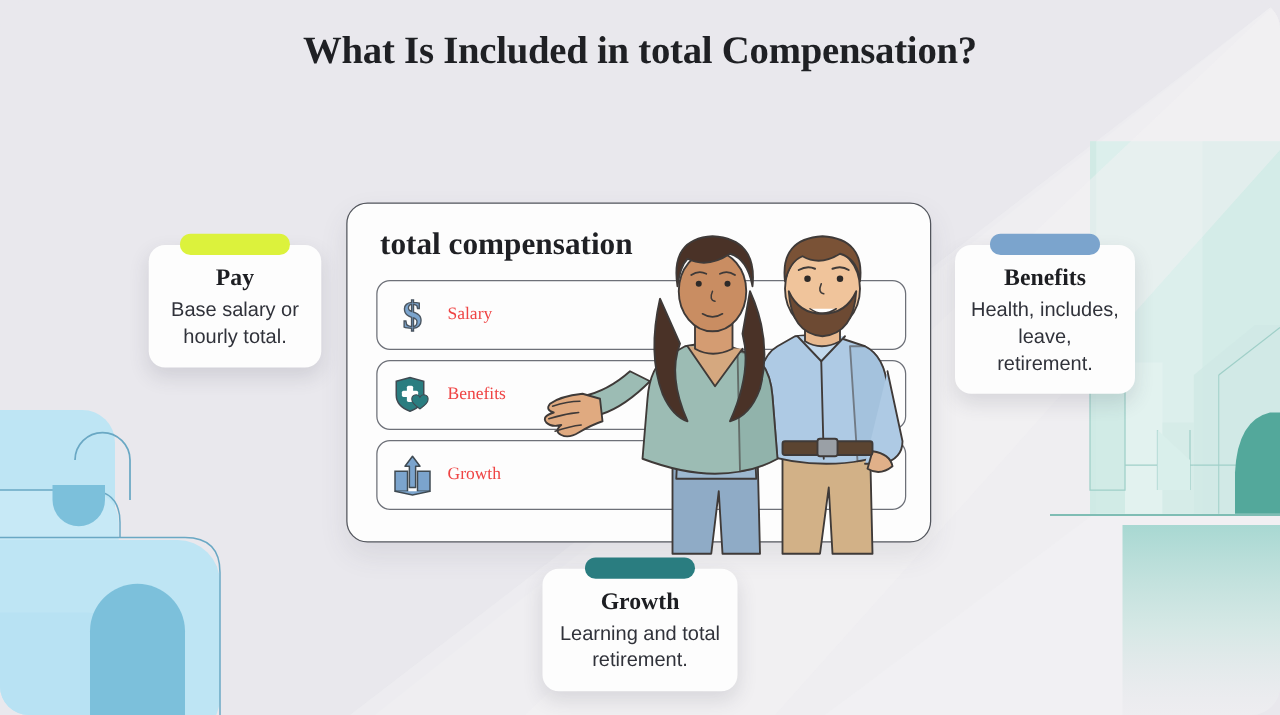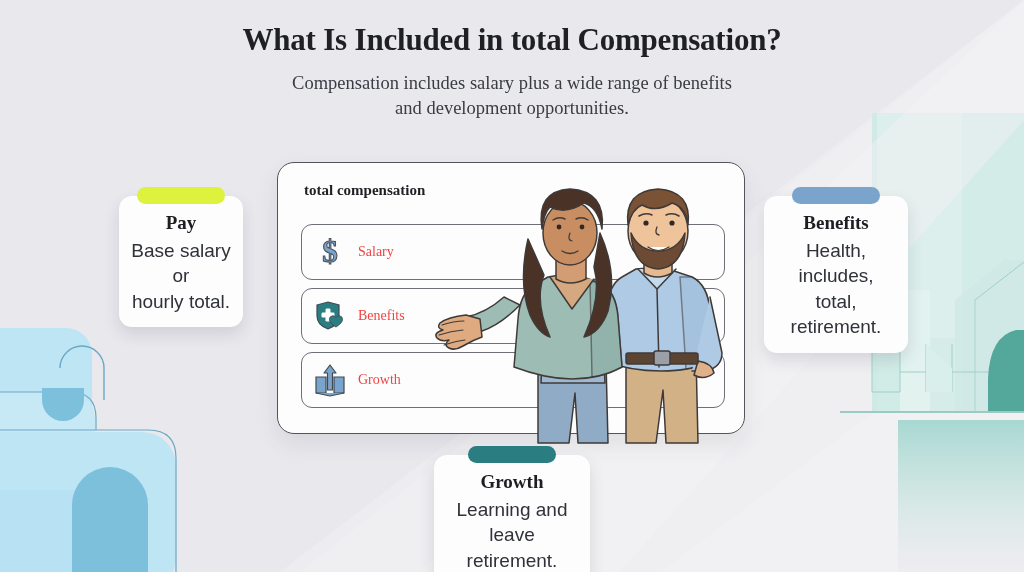--- a/index.html
+++ b/index.html
@@ -2,21 +2,21 @@
 <html><head>
 <meta charset="utf-8">
 <style>
   * { margin:0; padding:0; box-sizing:border-box; }
   html,body { width:1024px; height:572px; overflow:hidden; }
   body {
     background:#e9e8ed;
     font-family:"Liberation Sans", sans-serif;
     position:relative;
   }
-  .stage { position:absolute; inset:0; overflow:hidden; }
+  .stage { position:absolute; inset:0; overflow:hidden;border-radius:23px; }
 
   
   .bg-layer { position:absolute; inset:0; pointer-events:none; }
   .bg-svg { position:absolute; inset:0; width:1024px; height:572px; display:block; }
 
   
   .header { position:absolute; top:22px; left:0; width:1024px; text-align:center; z-index:20; }
   .title {
     font-family:"Liberation Serif", serif;
     font-weight:bold;
@@ -41,21 +41,21 @@
     background:#fdfdfd;
     border:1.4px solid #52555c;
     border-radius:17px;
     box-shadow:0 10px 22px rgba(70,70,90,0.10);
     z-index:10;
   }
   .panel-title {
     position:absolute; left:26px; top:19px;
     font-family:"Liberation Serif", serif;
     font-weight:bold;
-    font-size:15px;
+    font-size:25px;
     color:#1f2024;
   }
   .rows { position:absolute; left:23px; top:61px; width:424px; }
   .row {
     position:relative;
     height:56px;
     border:1.2px solid #6d7078;
     border-radius:11px;
     background:#fdfdfd;
     margin-bottom:8px;
@@ -91,26 +91,26 @@
   }
   .callout .c-title {
     font-family:"Liberation Serif", serif;
     font-weight:bold;
     font-size:19px;
     color:#1d1e22;
     margin-bottom:4px;
   }
   .callout .c-desc {
     font-family:"Liberation Sans", sans-serif;
-    font-size:19px;
+    font-size:16px;
     color:#30323a;
     line-height:1.34;
   }
 
-  #callout-pay      { left:119px; top:196px;  width:124px; }
+  #callout-pay      { left:119px; top:196px;  width:138px; }
   #callout-benefits { left:764px; top:196px;  width:144px; }
   #callout-growth   { left:434px; top:455px;  width:156px; }
 </style>
 </head>
 <body>
 
 <div class="stage">
 
   <div class="bg-layer">
     <svg class="bg-svg" viewBox="0 0 1024 572" xmlns="http://www.w3.org/2000/svg">
@@ -172,24 +172,20 @@
           <path d="M72 572 L72 505 a38 38 0 0 1 76 0 L148 572 Z" fill="#7cc0db"></path>
         </g>
 
         <polygon points="1024,0 1024,120 620,572 420,572" fill="#f3f2f5" opacity="0.45"></polygon>
       </g>
     </svg>
   </div>
 
   <div class="header">
     <div class="title">What Is Included in total Compensation?</div>
-    <div class="subtitle">
-      <div>Compensation includes salary plus a wide range of benefits</div>
-      <div>and development opportunities.</div>
-    </div>
   </div>
 
   <div class="panel">
     <div class="panel-title">total compensation</div>
 
     <div class="rows">
 
       <div class="row">
         <div class="row-icon">
           <svg width="30" height="34" viewBox="0 0 30 34">
@@ -317,26 +313,26 @@
       <div>Base salary or</div>
       <div>hourly total.</div>
     </div>
   </div>
 
   <div class="callout" id="callout-benefits">
     <div class="pill" style="background:#7ba4cd"></div>
     <div class="c-title">Benefits</div>
     <div class="c-desc">
       <div>Health, includes,</div>
-      <div>total, retirement.</div>
+      <div>leave, retirement.</div>
     </div>
   </div>
 
   <div class="callout" id="callout-growth">
     <div class="pill" style="background:#2a7d80"></div>
     <div class="c-title">Growth</div>
     <div class="c-desc">
-      <div>Learning and leave</div>
+      <div>Learning and total</div>
       <div>retirement.</div>
     </div>
   </div>
 
 </div>
 
 </body></html>

